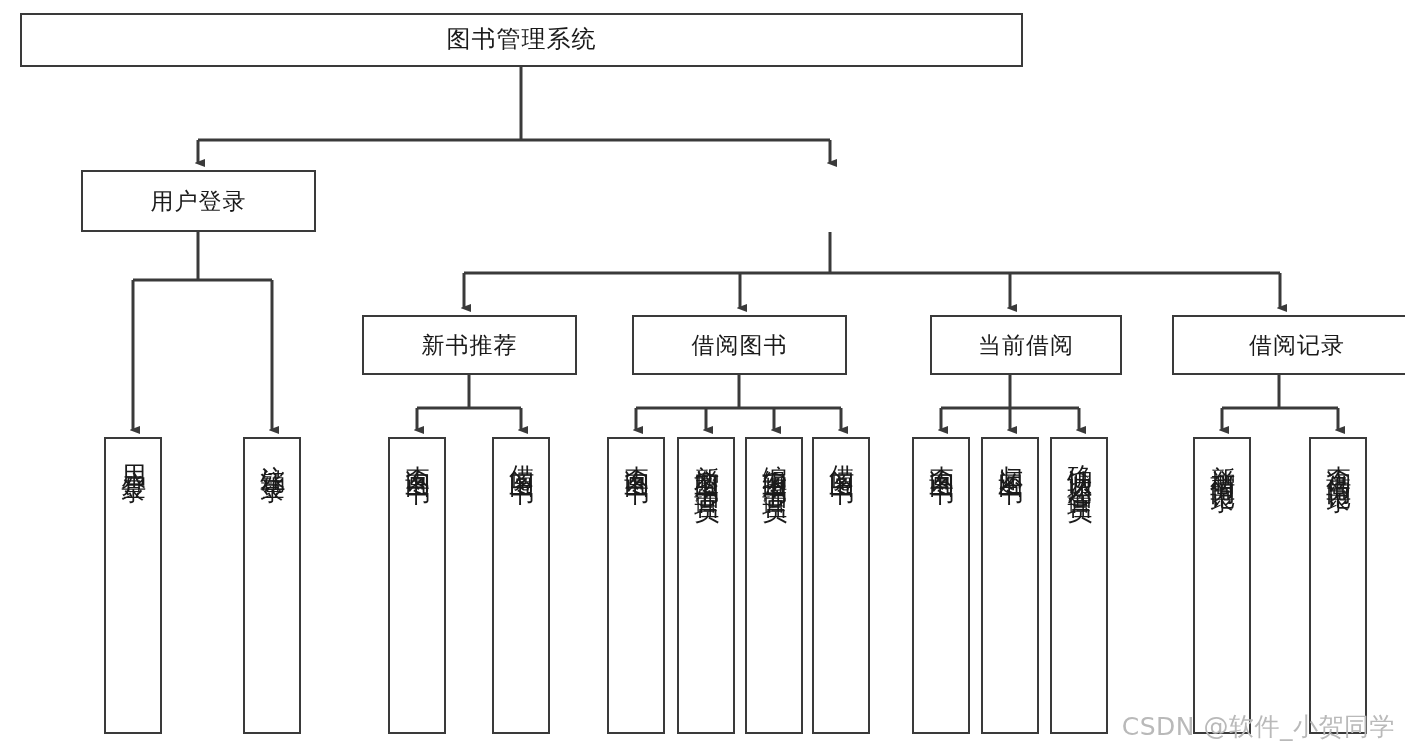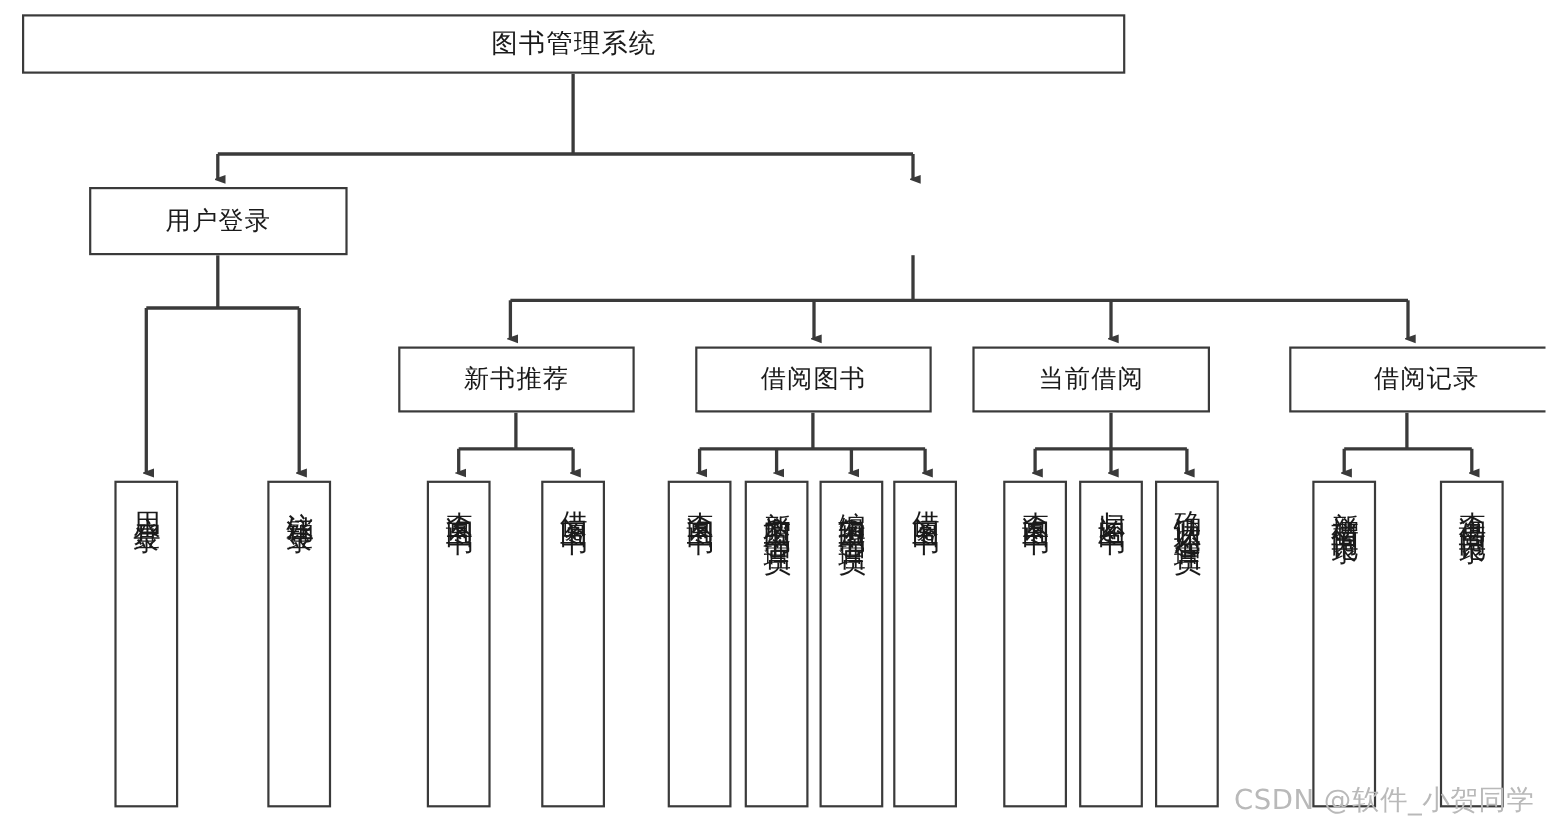--- a/index.html
+++ b/index.html
@@ -110,21 +110,21 @@
   <div class="node horiz" style="left:81px;top:170px;width:235px;height:62px;">
     <span class="label">用户登录</span>
   </div>
 
   <div class="node horiz" style="left:362px;top:315px;width:215px;height:60px;">
     <span class="label">新书推荐</span>
   </div>
   <div class="node horiz" style="left:632px;top:315px;width:215px;height:60px;">
     <span class="label">借阅图书</span>
   </div>
-  <div class="node horiz" style="left:884px;top:315px;width:216px;height:60px;">
+  <div class="node horiz" style="left:930px;top:315px;width:192px;height:60px;">
     <span class="label">当前借阅</span>
   </div>
   <div class="node horiz" style="left:1172px;top:315px;width:250px;height:60px;">
     <span class="label">借阅记录</span>
   </div>
 
   <div class="node vert" style="left:104px;top:437px;width:58px;height:297px;">
     <span class="label">用户登录</span>
   </div>
   <div class="node vert" style="left:243px;top:437px;width:58px;height:297px;">

